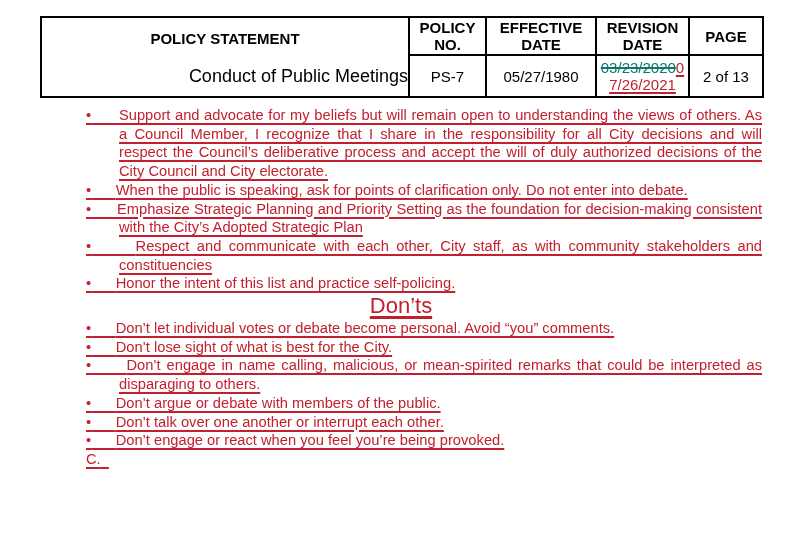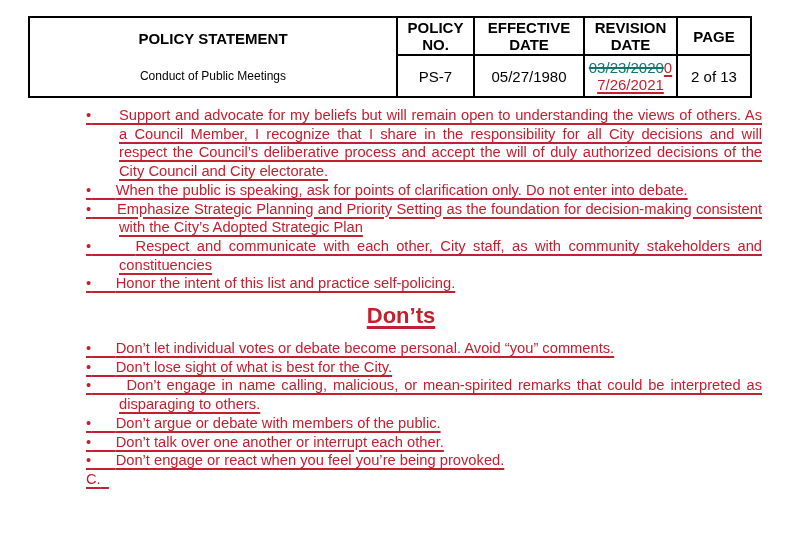--- a/index.html
+++ b/index.html
@@ -11,21 +11,21 @@
   }
   .page {
     position: relative;
     width: 800px; height: 547px;
     background: #ffffff;
   }
 
   
   table.hdr {
     position: absolute;
-    left: 28px; top: 16px;
+    left: 40px; top: 16px;
     width: 722px;
     border-collapse: collapse;
     table-layout: fixed;
     color: #000;
   }
   table.hdr td {
     border: 2px solid #000;
     padding: 0;
     text-align: center;
     vertical-align: middle;
@@ -33,21 +33,21 @@
     line-height: 17px;
   }
   td.cell-label { font-weight: bold; height: 36px; }
   td.cell-value { height: 40px; font-weight: normal; }
   td.left-cell {
     text-align: left;
     vertical-align: top;
     padding: 4px 6px 0 7px;
   }
   .policy-statement-label { font-weight: bold; font-size: 15px; }
-  .policy-title { font-weight: normal; font-size: 12px; margin-top: 21px; }
+  .policy-title { font-weight: normal; font-size: 18px; margin-top: 21px; text-align: right; }
   .strike {
     color: #0f766e;
     text-decoration: line-through;
     text-decoration-thickness: 1.5px;
   }
   .ins {
     color: #C2202F;
     text-decoration: underline;
     text-decoration-thickness: 1.5px;
     text-underline-offset: 2px;
@@ -73,23 +73,23 @@
   }
   .uwrap {
     text-decoration: underline;
     text-decoration-thickness: 1.5px;
     text-underline-offset: 2.5px;
   }
   .bullet { display: inline; }
   .donts-heading {
     text-align: center;
     font-size: 22px;
-    font-weight: bold;
+    font-weight: normal;
     line-height: 26px;
-    margin: 10px;
+    margin: 0;
   }
   .donts-heading .uwrap {
     text-decoration-thickness: 2.5px;
     text-underline-offset: 3px;
   }
   .footer-c {
     margin-left: 46px;
   }
 </style>
 </head>

